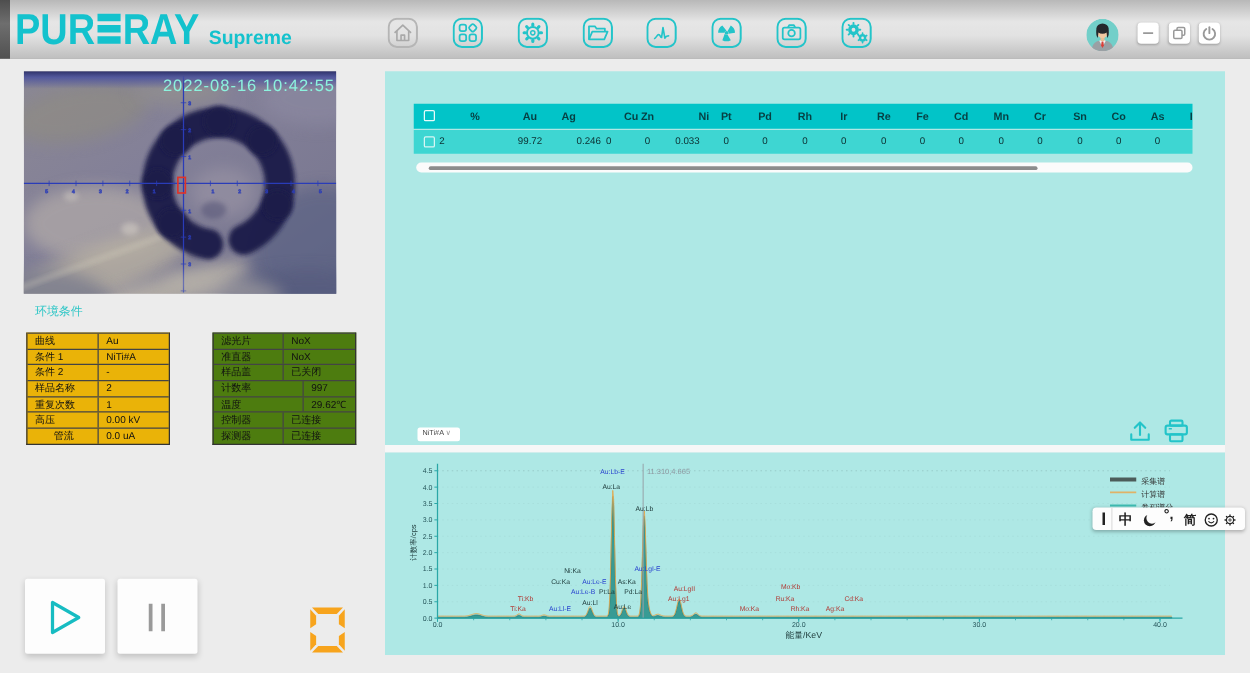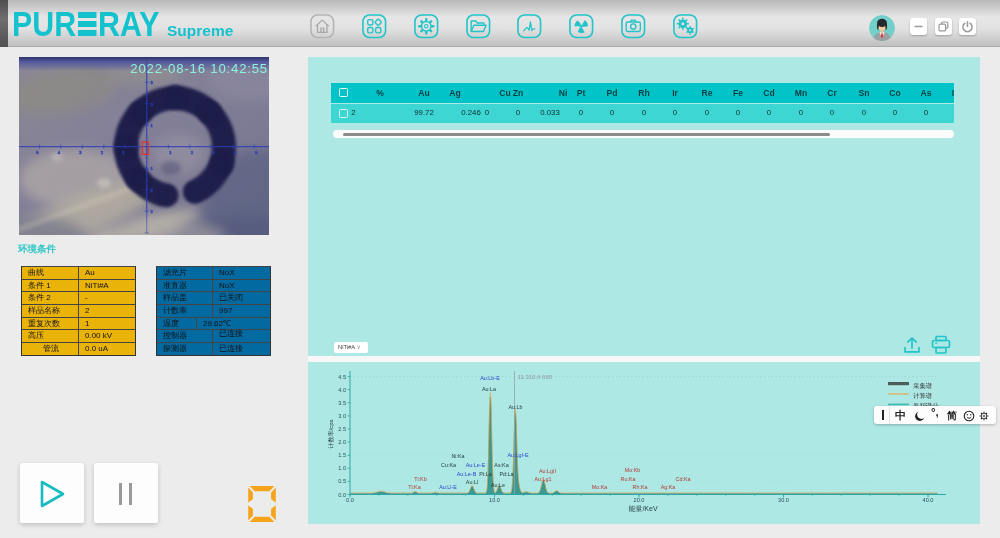--- a/index.html
+++ b/index.html
@@ -216,21 +216,21 @@
           <text x="131.5" y="130.5">2</text>
           <text x="131.5" y="152">3</text>
 </g>
 <rect x="123.3" y="80.9" width="6" height="12.5" fill="none" stroke="#e03228" stroke-width="1.3"></rect>
 </g>
 <rect x="0" y="0" width="250" height="14" fill="url(#topband)"></rect>
 <ellipse cx="160" cy="174" rx="48" ry="12" fill="#b4afa8" opacity="0.55" filter="url(#b6)" transform="rotate(8 160 174)"></ellipse>
 <text x="249" y="15.5" text-anchor="end" font-size="13.2" letter-spacing="0.8" fill="#8cf2de" font-family="Liberation Sans, sans-serif">2022-08-16 10:42:55</text>
 </g>
 </svg>
-<div style="position:absolute;left:18px;top:243px;color:#2cc6c6;font-size:9.5px;font-weight:bold">环境条件</div>
+<div style="position:absolute;left:28px;top:243px;color:#2cc6c6;font-size:9.5px;font-weight:normal">环境条件</div>
 <div style="position:absolute;left:21px;top:266px;width:115px;border:1px solid #333;border-top:none;background:#eab308;font-size:8px;color:#111;line-height:1">
     <div style="display:flex;border-top:1px solid #444;height:12.7px;align-items:center">
       <div style="width:57px;padding-left:6px;border-right:1px solid #444;height:100%;display:flex;align-items:center">曲线</div>
       <div style="padding-left:6px">Au</div>
     </div>
     <div style="display:flex;border-top:1px solid #444;height:12.7px;align-items:center">
       <div style="width:57px;padding-left:6px;border-right:1px solid #444;height:100%;display:flex;align-items:center">条件 1</div>
       <div style="padding-left:6px">NiTi#A</div>
     </div>
     <div style="display:flex;border-top:1px solid #444;height:12.7px;align-items:center">
@@ -247,42 +247,42 @@
     </div>
     <div style="display:flex;border-top:1px solid #444;height:12.7px;align-items:center">
       <div style="width:57px;padding-left:6px;border-right:1px solid #444;height:100%;display:flex;align-items:center">高压</div>
       <div style="padding-left:6px">0.00 kV</div>
     </div>
     <div style="display:flex;border-top:1px solid #444;height:12.7px;align-items:center">
       <div style="width:57px;padding-left:21px;border-right:1px solid #444;height:100%;display:flex;align-items:center">管流</div>
       <div style="padding-left:6px">0.0 uA</div>
     </div>
   </div>
-<div style="position:absolute;left:156px;top:266px;width:115px;border:1px solid #333;border-top:none;background:#0369a1;font-size:8px;color:#111;line-height:1">
+<div style="position:absolute;left:170px;top:266px;width:115px;border:1px solid #333;border-top:none;background:#4d7c0f;font-size:8px;color:#111;line-height:1">
     <div style="display:flex;border-top:1px solid #444;height:12.7px;align-items:center">
       <div style="width:56px;padding-left:6px;border-right:1px solid #444;height:100%;display:flex;align-items:center">滤光片</div>
       <div style="padding-left:6px">NoX</div>
     </div>
     <div style="display:flex;border-top:1px solid #444;height:12.7px;align-items:center">
       <div style="width:56px;padding-left:6px;border-right:1px solid #444;height:100%;display:flex;align-items:center">准直器</div>
       <div style="padding-left:6px">NoX</div>
     </div>
     <div style="display:flex;border-top:1px solid #444;height:12.7px;align-items:center">
       <div style="width:56px;padding-left:6px;border-right:1px solid #444;height:100%;display:flex;align-items:center">样品盖</div>
       <div style="padding-left:6px">已关闭</div>
     </div>
     <div style="display:flex;border-top:1px solid #444;height:12.7px;align-items:center">
-      <div style="width:56px;padding-left:6px;border-right:1px solid #444;height:100%;display:flex;align-items:center">计数率</div>
+      <div style="width:72px;padding-left:6px;border-right:1px solid #444;height:100%;display:flex;align-items:center">计数率</div>
       <div style="padding-left:6px">997</div>
     </div>
     <div style="display:flex;border-top:1px solid #444;height:12.7px;align-items:center">
-      <div style="width:40px;padding-left:6px;border-right:1px solid #444;height:100%;display:flex;align-items:center">温度</div>
+      <div style="width:72px;padding-left:6px;border-right:1px solid #444;height:100%;display:flex;align-items:center">温度</div>
       <div style="padding-left:6px">29.62℃</div>
     </div>
-    <div style="display:flex;border-top:1px solid #444;height:12.7px;">
+    <div style="display:flex;border-top:1px solid #444;height:12.7px;align-items:center">
       <div style="width:56px;padding-left:6px;border-right:1px solid #444;height:100%;display:flex;align-items:center">控制器</div>
       <div style="padding-left:6px">已连接</div>
     </div>
     <div style="display:flex;border-top:1px solid #444;height:12.7px;align-items:center">
       <div style="width:56px;padding-left:6px;border-right:1px solid #444;height:100%;display:flex;align-items:center">探测器</div>
       <div style="padding-left:6px">已连接</div>
     </div>
   </div>
 <div style="position:absolute;left:20px;top:463px;width:64px;height:60px;background:#fdfdfd;border-radius:2px;box-shadow:0 2px 5px rgba(0,0,0,0.18)">
 <svg width="64" height="60">

